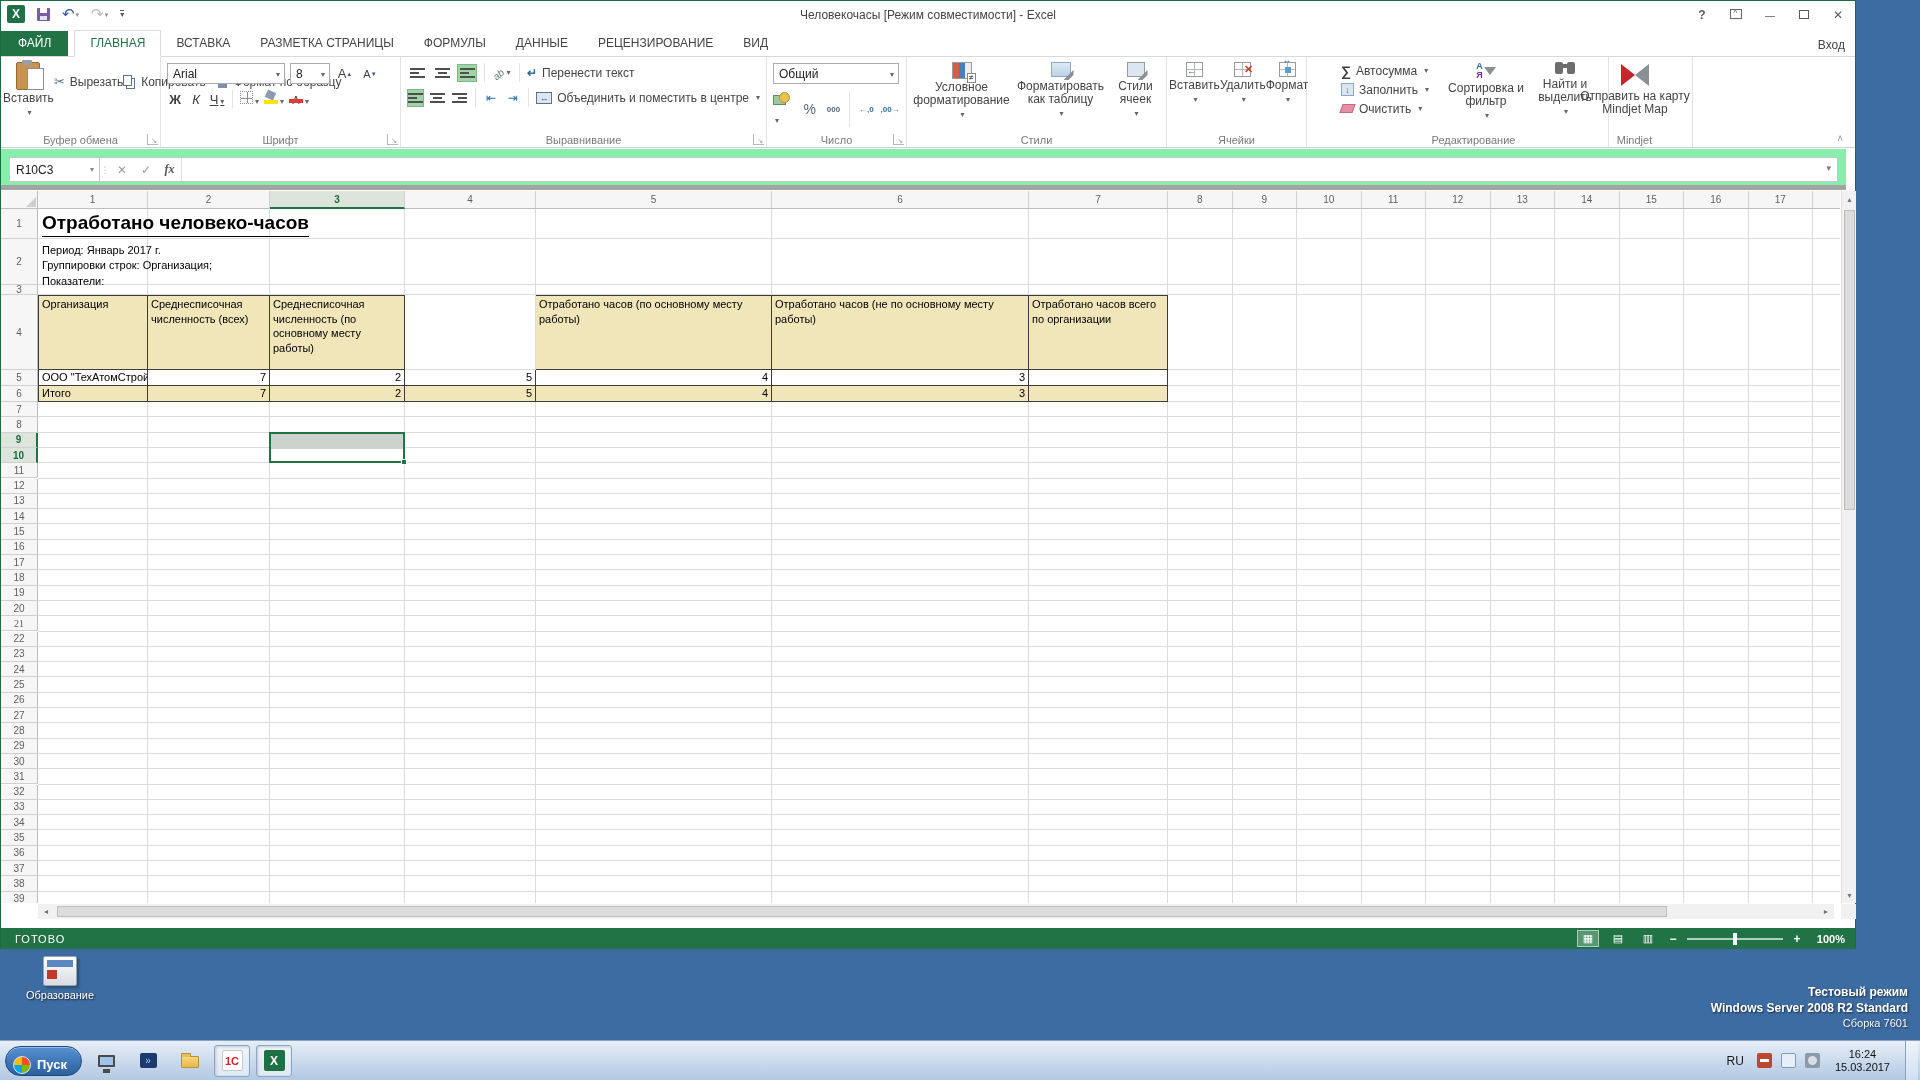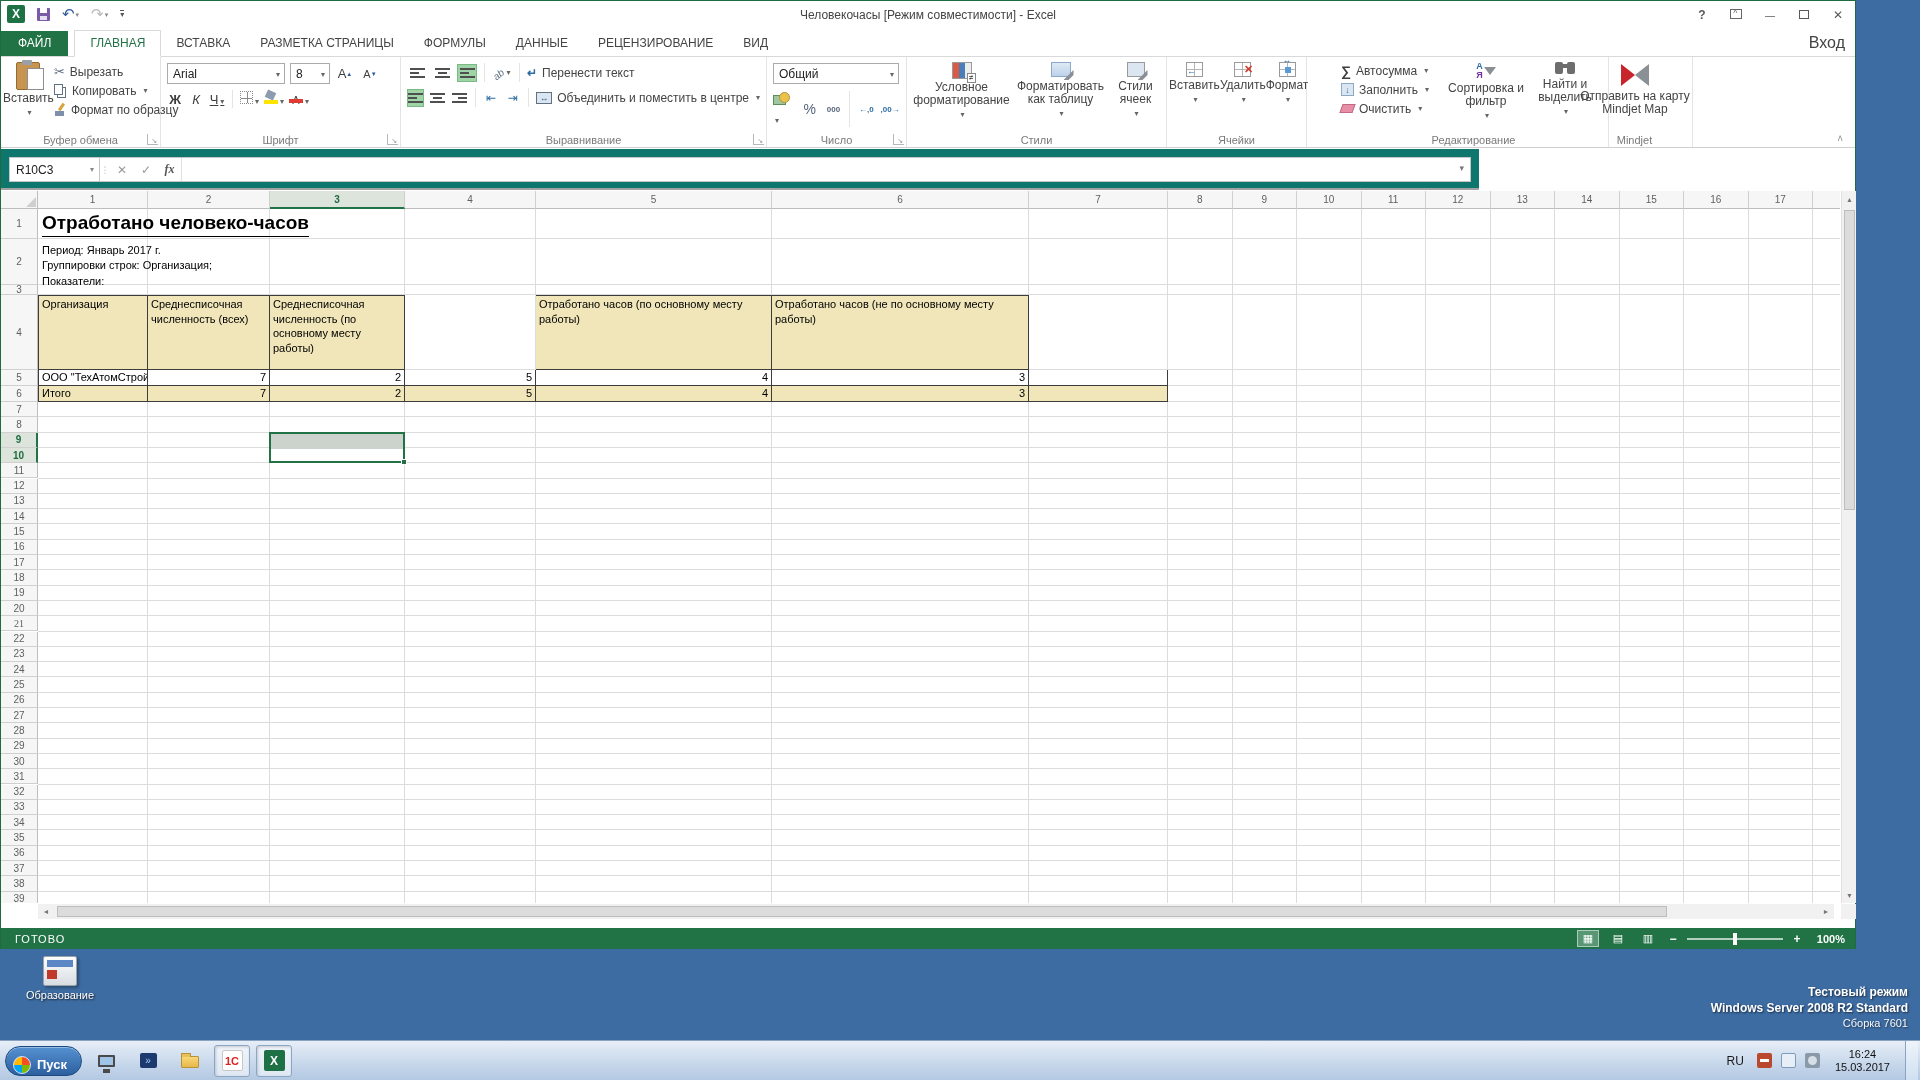--- a/index.html
+++ b/index.html
@@ -30,21 +30,21 @@
 .ic-ribopt::before{content:"˄";position:absolute;left:2px;top:-3px;font-size:8px;color:#666}
 .ic-minw::before{content:"—";font-size:10px}
 .ic-maxw{display:inline-block;width:10px;height:9px;border:1px solid #5a5a5a}
 .ic-closew::before{content:"✕";font-size:12px}
 
 
 #tabrow{position:relative;height:26px;background:#fff;display:flex;align-items:flex-end}
 .tab{padding:5px 15px 6px;font-size:12px;color:#444;white-space:nowrap}
 .tab.file{background:#217346;color:#fff;padding:5px 17px 6px;margin-right:6px}
 .tab.active{color:#217346;border:1px solid #d9d9d9;border-bottom:1px solid #fff;margin-bottom:-1px;z-index:2;background:#fff}
-.signin{position:absolute;right:10px;bottom:4px;font-size:16px;color:#444}
+.signin{position:absolute;right:10px;bottom:4px;font-size:12px;color:#444}
 
 
 #ribbon{position:relative;height:92px;background:#fff;border-top:1px solid #d9d9d9;border-bottom:1px solid #cfcfcf}
 .rg{position:absolute;top:0;bottom:0;border-right:1px solid #e4e4e4;padding:3px 2px 16px}
 .glabel{position:absolute;bottom:1px;left:0;right:0;text-align:center;font-size:11px;color:#7a7a7a;white-space:nowrap}
 .launcher{position:absolute;right:2px;bottom:2px;width:11px;height:11px;border-left:1px solid #9a9a9a;border-bottom:1px solid #9a9a9a;opacity:.7}
 .launcher::before{content:"↘";position:absolute;right:1px;bottom:0;font-size:7px;color:#666;line-height:7px}
 .rrow{display:flex;align-items:center;gap:5px;margin:3px 4px 0}
 .bb{display:flex;flex-direction:column;align-items:center;justify-content:flex-start;font-size:12px;color:#444;text-align:center;line-height:13px;padding-top:2px}
 .sb{display:flex;align-items:center;gap:5px;font-size:12px;color:#444;height:19px;white-space:nowrap}
@@ -119,21 +119,21 @@
 .ic-find::before,.ic-find::after{content:"";position:absolute;top:0;width:8px;height:12px;background:#6d6d6d;border-radius:2px}
 .ic-find::before{left:0}.ic-find::after{right:0}
 .ic-find i{position:absolute;left:7px;top:2px;width:6px;height:4px;background:#6d6d6d}
 .ic-mindjet{display:inline-block;width:30px;height:26px;position:relative;margin-bottom:2px}
 .ic-mindjet::before{content:"";position:absolute;left:1px;top:2px;border-top:11px solid transparent;border-bottom:11px solid transparent;border-left:14px solid #c8242c}
 .ic-mindjet::after{content:"";position:absolute;right:1px;top:2px;border-top:11px solid transparent;border-bottom:11px solid transparent;border-right:14px solid #8a9096}
 #ribcollapse{position:absolute;right:12px;bottom:3px;color:#8a8a8a;font-size:10px}
 #ribcollapse::before{content:"˄"}
 
 
-#fbar{position:absolute;left:0;top:148px;width:1478px;height:41px;background:#0f766e;border-bottom:2px solid #a3a3a3}
+#fbar{position:absolute;left:0;top:148px;width:1845px;height:41px;background:#86efac;border-bottom:5px solid #a3a3a3}
 #fwrap{position:absolute;left:8px;right:8px;top:8px;height:25px;border:1px solid #c6c6c6;display:flex;align-items:stretch;background:#fff}
 #namebox{width:90px;border-right:1px solid #c6c6c6;display:flex;align-items:center;padding-left:6px;font-size:12px;color:#222;position:relative}
 #namebox::after{content:"▾";font-size:8px;color:#888;position:absolute;right:5px}
 .fdots{width:10px;display:flex;align-items:center;justify-content:center;color:#b5b5b5;font-size:9px}
 .fdots::before{content:"⋮"}
 .fbtn{width:24px;display:flex;align-items:center;justify-content:center;color:#9a9a9a;font-size:12px}
 .fbtn.fx{color:#555;font-family:"Liberation Serif",serif;font-style:italic;font-weight:bold;border-right:1px solid #e0e0e0}
 #finput{flex:1;position:relative}
 #finput::after{content:"▾";position:absolute;right:6px;top:5px;font-size:9px;color:#777}
 
@@ -252,21 +252,21 @@
 
   <div id="ribbon">
 
     <div class="rg" style="left:0;width:160px">
       <div style="display:flex">
         <div class="bb" style="width:52px">
           <span class="ic-paste"></span>
           <span>Вставить</span>
           <span class="car"></span>
         </div>
-        <div style="display:flex;flex-direction:column;margin-top:2px">
+        <div style="display:flex;flex-direction:row;margin-top:12px">
           <div class="sb">
               <span class="ic-scissors"></span>
               <span>Вырезать</span>
             </div>
           <div class="sb car">
               <span class="ic-copy"></span>
               <span>Копировать</span>
             </div>
           <div class="sb">
               <span class="ic-painter"></span>
@@ -600,20 +600,21 @@
       <div class="hl" style="left: 37px; top: 699.6px; width: 1802px;"></div>
       <div class="stitle" style="left: 41px; top: 20px;">Отработано человеко-часов</div>
       <div class="smeta" style="left: 41px; top: 52px;">Период: Январь 2017 г.
 Группировки строк: Организация;
 Показатели:</div>
       <div class="tc hd tl" style="left: 37px; top: 104px; width: 110px; height: 75px;">Организация</div>
       <div class="tc hd" style="left: 147px; top: 104px; width: 122px; height: 75px;">Среднесписочная численность (всех)</div>
       <div class="tc hd" style="left: 269px; top: 104px; width: 135px; height: 75px;">Среднесписочная численность (по основному месту работы)</div>
       <div class="tc hd" style="left: 535px; top: 104px; width: 236px; height: 75px;">Отработано часов (по основному месту работы)</div>
       <div class="tc hd" style="left: 771px; top: 104px; width: 257px; height: 75px;">Отработано часов (не по основному месту работы)</div>
+      <div class="tc hd" style="left: 1028px; top: 104px; width: 139px; height: 75px;">Отработано часов всего по организации</div>
       <div class="tc tl tx" style="left: 37px; top: 179px; width: 110px; height: 16px;">ООО "ТехАтомСтрой"</div>
       <div class="tc num" style="left: 147px; top: 179px; width: 122px; height: 16px;">7</div>
       <div class="tc num" style="left: 269px; top: 179px; width: 135px; height: 16px;">2</div>
       <div class="tc num" style="left: 404px; top: 179px; width: 131px; height: 16px;">5</div>
       <div class="tc num" style="left: 535px; top: 179px; width: 236px; height: 16px;">4</div>
       <div class="tc num" style="left: 771px; top: 179px; width: 257px; height: 16px;">3</div>
       <div class="tc num" style="left: 1028px; top: 179px; width: 139px; height: 16px;"></div>
       <div class="tc tan tl tx" style="left: 37px; top: 195px; width: 110px; height: 16px;">Итого</div>
       <div class="tc tan num" style="left: 147px; top: 195px; width: 122px; height: 16px;">7</div>
       <div class="tc tan num" style="left: 269px; top: 195px; width: 135px; height: 16px;">2</div>

